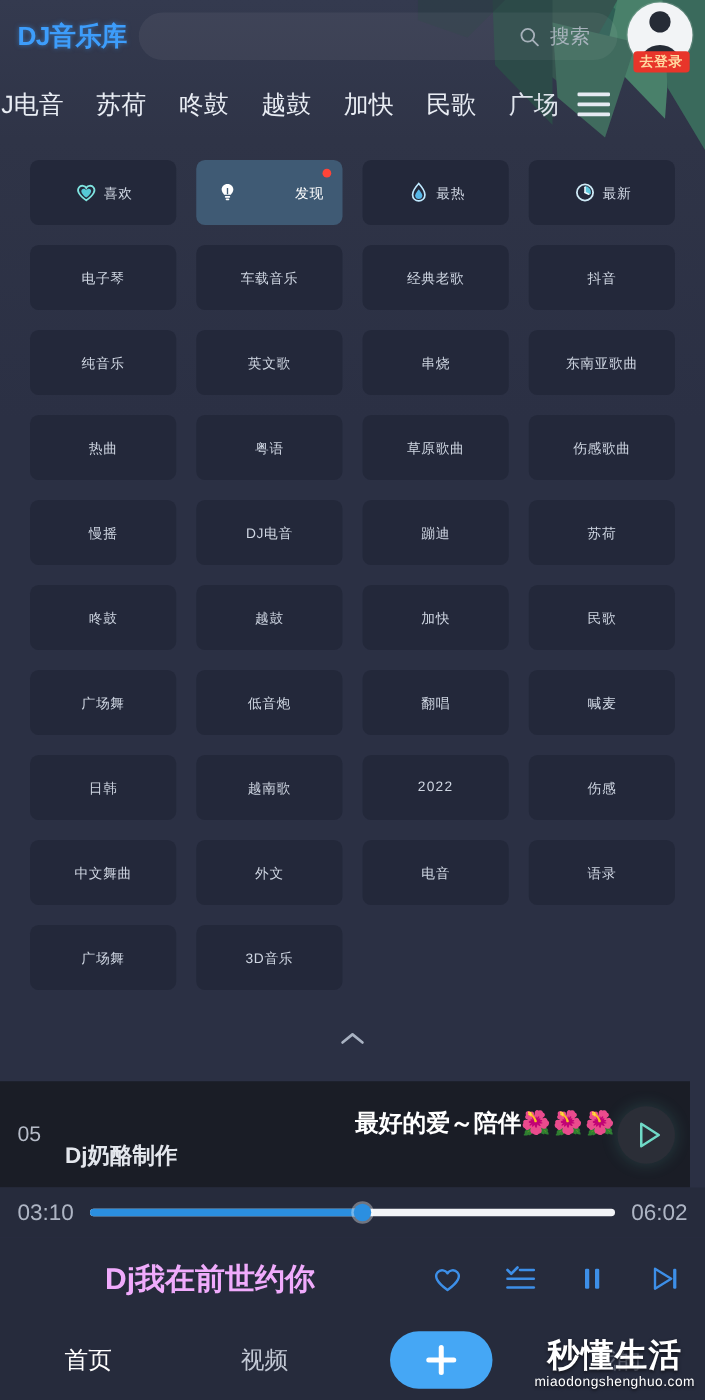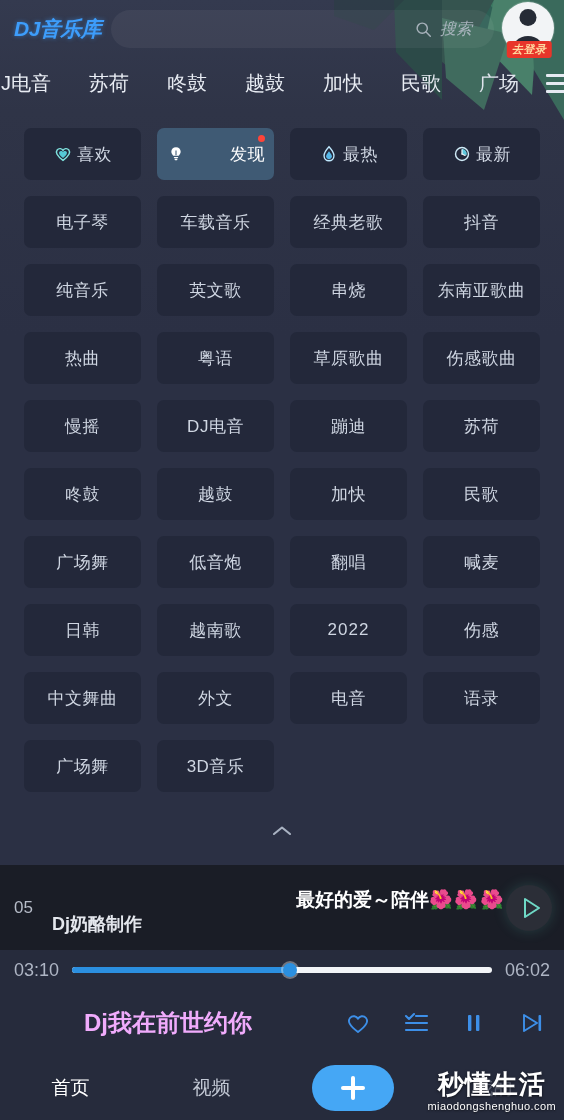--- a/index.html
+++ b/index.html
@@ -18,21 +18,20 @@
 
   
   .deco { position: absolute; top: 0; right: 0; width: 230px; height: 130px; overflow: hidden; pointer-events: none; }
 
   
   .header {
     position: relative; z-index: 4;
     height: 58px;
     display: flex; align-items: center;
     padding: 0 8px 0 14px;
-    font-style: italic;
   }
   .logo {
     font-size: 21px; font-weight: bold;
     color: #3d9dfb;
     letter-spacing: -0.5px;
     text-shadow: 0 0 4px rgba(61,157,251,.55);
     white-space: nowrap;
     flex: 0 0 auto;
   }
   .searchbar {
@@ -78,21 +77,21 @@
     white-space: nowrap;
     letter-spacing: .5px;
   }
 
   
   .navtabs {
     position: relative; z-index: 4;
     height: 50px;
     display: flex; align-items: center;
     padding-left: 0; padding-right: 6px;
-    gap: 12px;
+    gap: 0;
     overflow: hidden;
   }
   .navtab {
     font-size: 20px; color: #e9edf4;
     white-space: nowrap;
     padding: 0 13px;
     flex: 0 0 auto;
   }
   .navtab.clipped { margin-left: -12px; }
   .navtab.dim { color: #dfe4ec; }
@@ -113,21 +112,21 @@
     column-gap: 16px;
     row-gap: 16px;
   }
   .tile {
     height: 52px;
     border-radius: 7px;
     background: #23283a;
     display: flex; align-items: center; justify-content: center;
     position: relative;
     color: #cfd6e2;
-    font-size: 17px;
+    font-size: 11px;
     letter-spacing: .5px;
   }
   .tile.num { letter-spacing: 1px; }
   .tile.active {
     background: #3f5a74;
     color: #ffffff;
     gap: 40px;
   }
   .tile .ico { width: 19px; height: 19px; margin-right: 5px; display: inline-flex; align-items: center; justify-content: center; }
   .tile .ico svg { display: block; }
@@ -139,21 +138,21 @@
   .collapse {
     margin: 26px auto 0 auto;
     width: 40px; height: 26px;
     display: flex; align-items: center; justify-content: center;
     color: #a9b2c2;
   }
   .collapse svg { display: block; }
 
   
   .nowplaying {
-    position: absolute; left: 0; right: 0; bottom: 170px;
+    position: absolute; left: 0; right: 12px; bottom: 170px;
     height: 85px;
     background: #1a1d26;
     display: flex; align-items: center;
     padding: 0 12px 0 14px;
     overflow: hidden;
   }
   .np-index { font-size: 17px; color: #b6bcc8; width: 38px; flex: 0 0 auto; }
   .np-text { flex: 1 1 auto; min-width: 0; overflow: hidden; padding-top: 8px; }
   .np-title {
     font-size: 19px; color: #ffffff; font-weight: bold;

